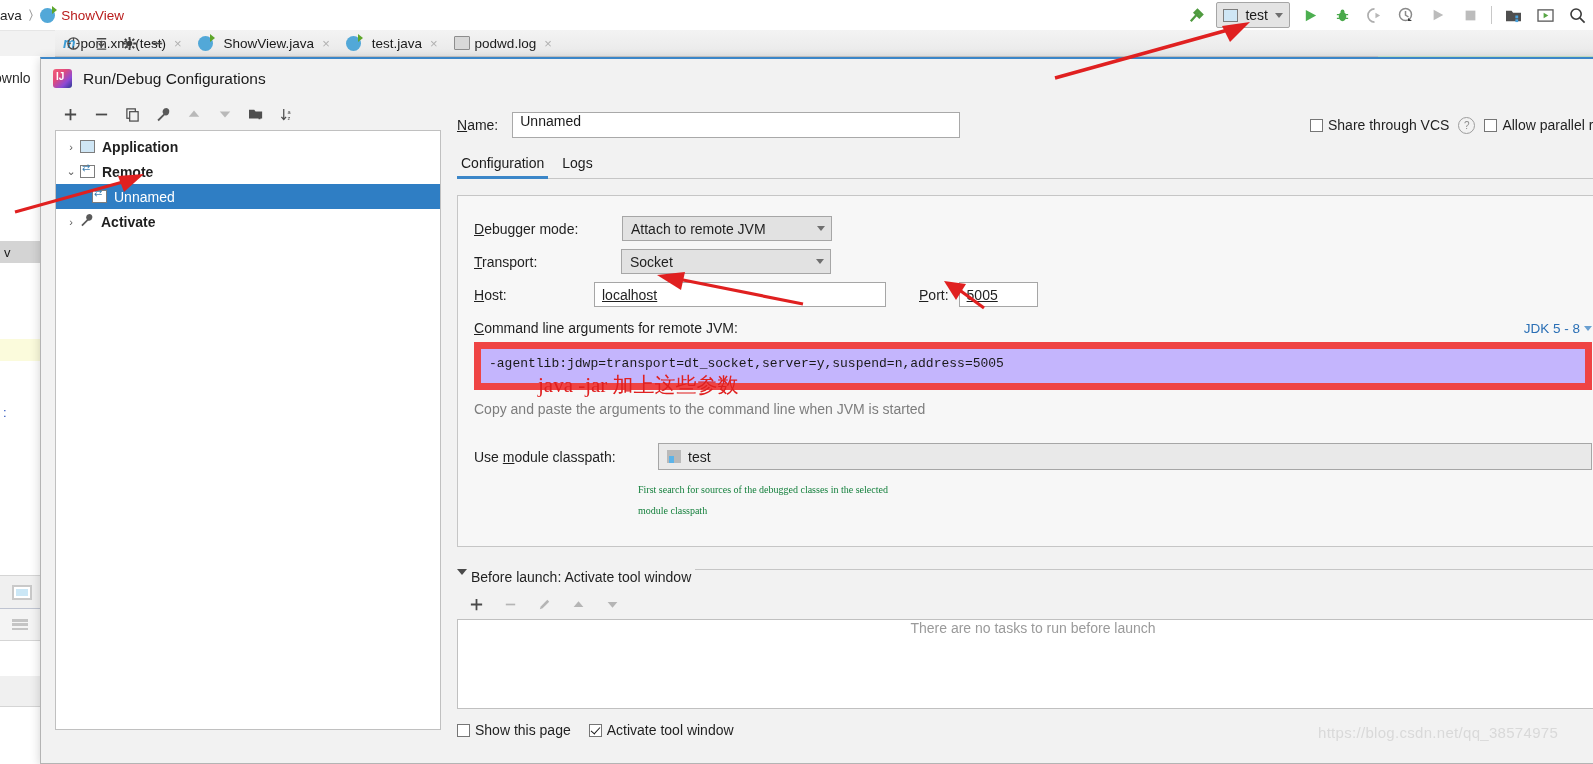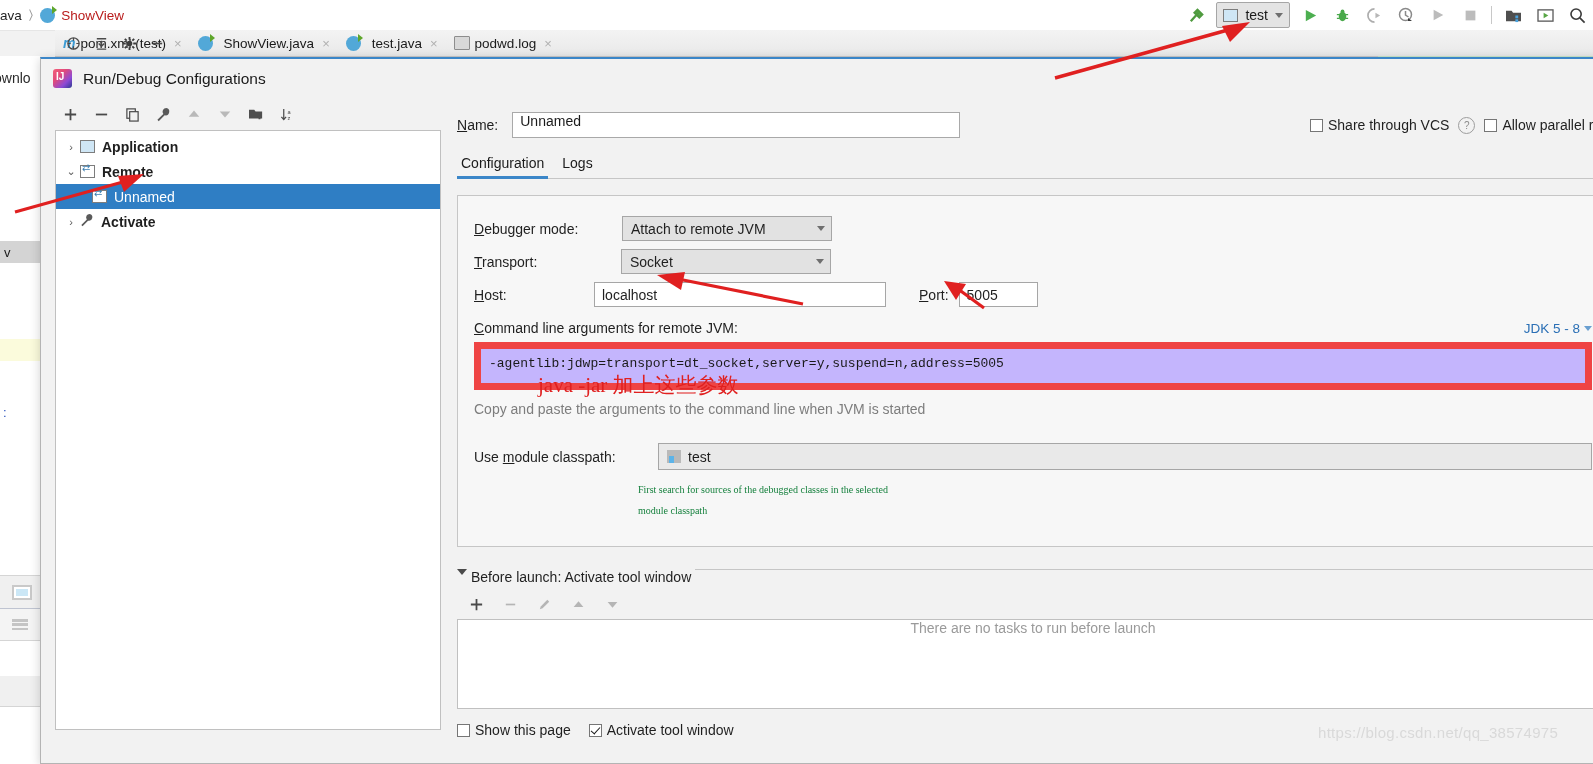--- a/index.html
+++ b/index.html
@@ -158,21 +158,21 @@
   .frow{display:flex;align-items:center;height:33px;}
   .flabel{font-size:14px;width:148px;flex:0 0 auto;}
   .combo{
     height:25px;border:1px solid #a6a6a6;background:#e2e2e2;display:flex;align-items:center;
     padding:0 6px 0 8px;font-size:14px;box-sizing:border-box;justify-content:space-between;gap:10px;
   }
   .combo .cchev{width:0;height:0;border-left:4px solid transparent;border-right:4px solid transparent;border-top:5px solid #6f6f6f;}
   .combo.w1{width:210px;}
   .text-in{
     height:25px;border:1px solid #a6a6a6;background:#fff;font-size:14px;
-    padding:0 7px;box-sizing:border-box;display:flex;align-items:center;
+    padding:0 7px;box-sizing:border-box;display:flex;align-items:center;text-decoration:underline;
   }
   .host-in{width:292px;}
   .port-in{width:79px;}
   .cmd-label-row{display:flex;align-items:center;margin-top:9px;}
   .jdk-link{margin-left:auto;color:#2a6fb5;font-size:13.5px;display:flex;align-items:center;gap:4px;}
   .jdk-link .cchev{width:0;height:0;border-left:4px solid transparent;border-right:4px solid transparent;border-top:5px solid #6a9fd0;}
   .cmd-box{
     margin-top:6px;height:48px;border:7px solid #ef4444;background:#c4b5fd;
     font-family:"Liberation Mono", monospace;font-size:13px;color:#1a1a1a;
     padding:7px 8px;box-sizing:border-box;

